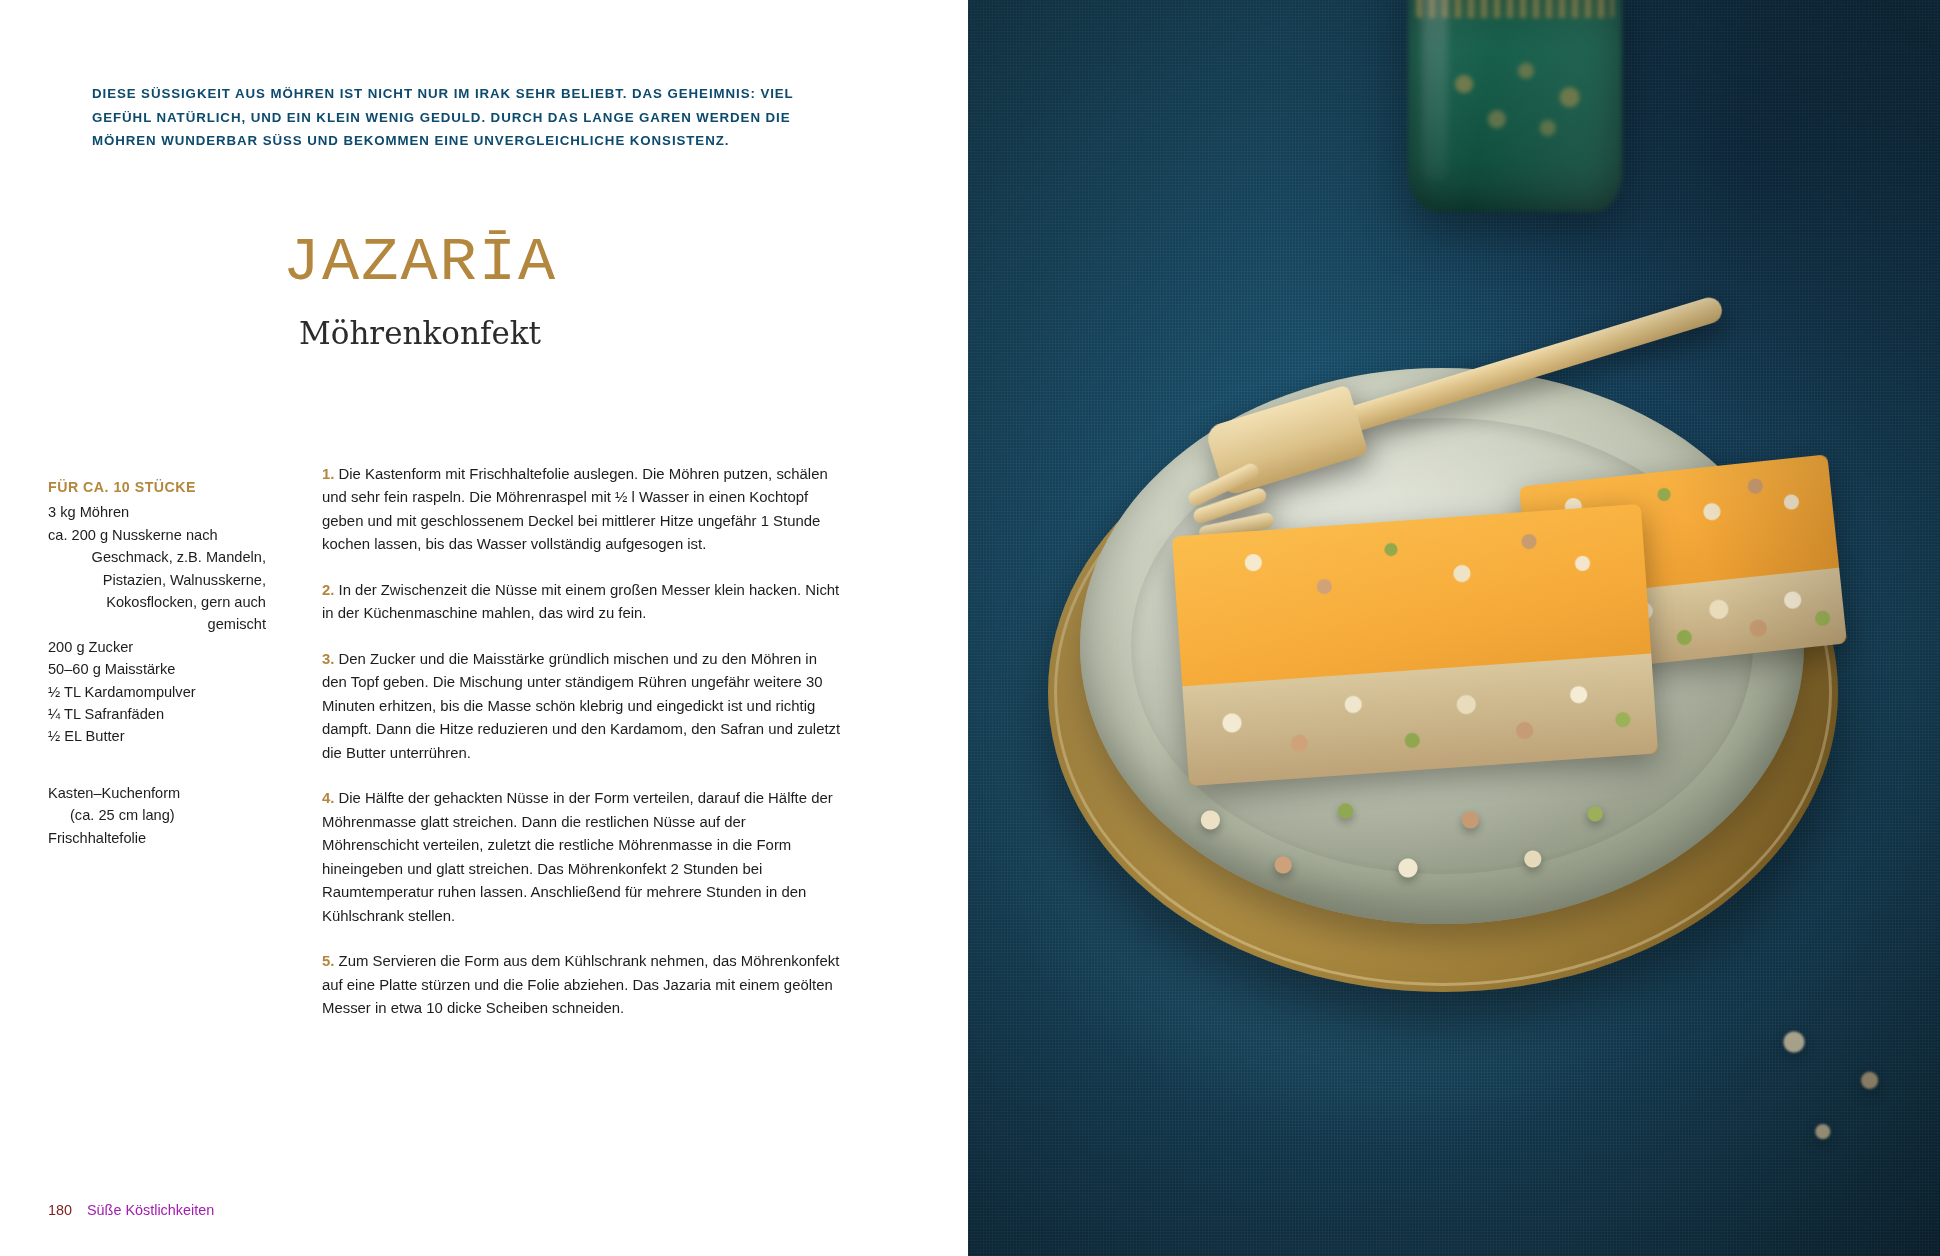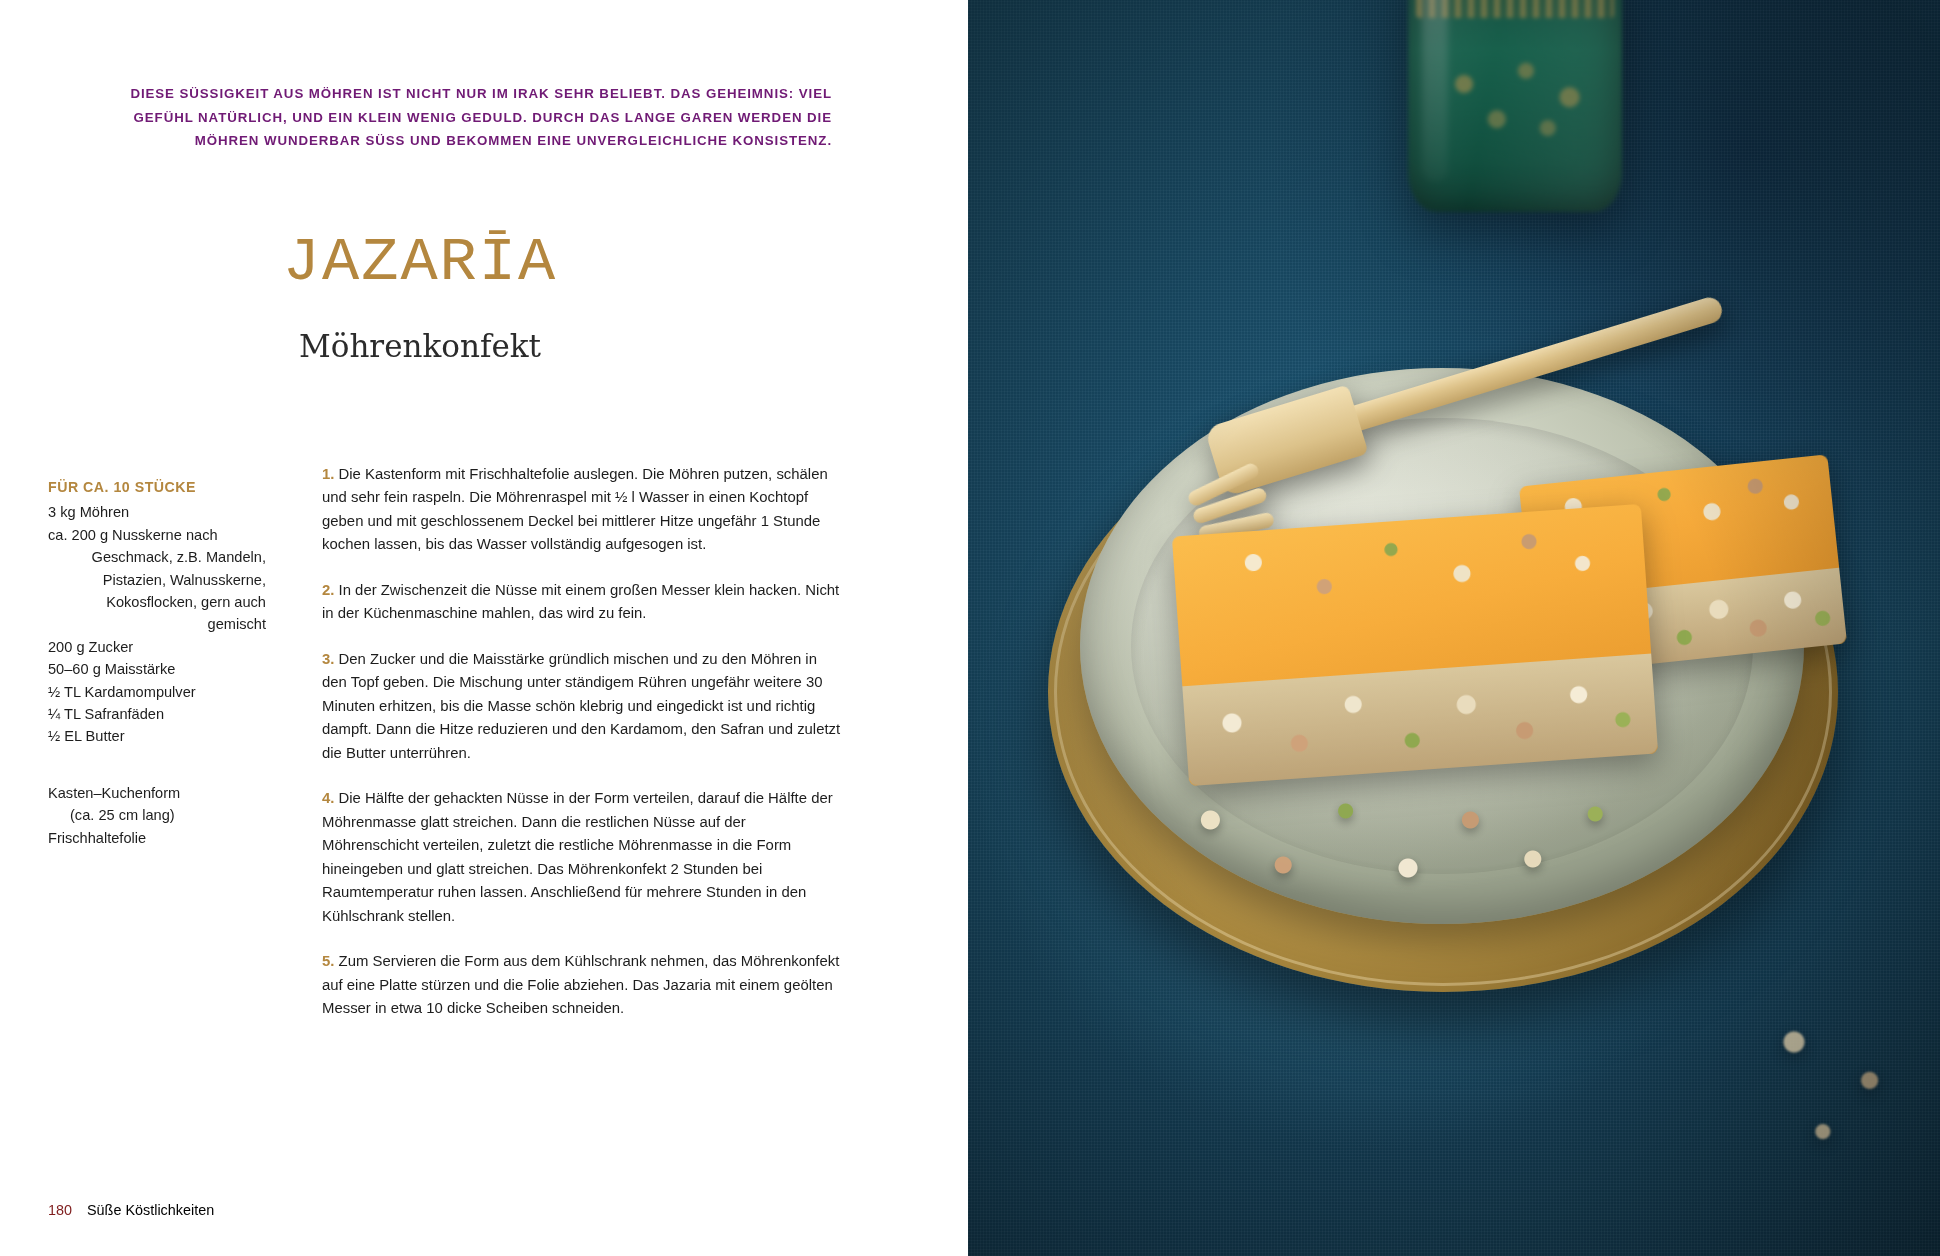--- a/index.html
+++ b/index.html
@@ -24,27 +24,27 @@
     height: 1256px;
     background: #ffffff;
     flex: 0 0 968px;
   }
 
   .intro {
     position: absolute;
     left: 92px;
     top: 82px;
     width: 740px;
-    color: #701a75;
+    color: #0c4a6e;
     font-size: 13.3px;
     font-weight: bold;
     letter-spacing: 0.92px;
     line-height: 23.5px;
     text-transform: uppercase;
-    text-align: right;
+    text-align: left;
   }
 
   .title-block {
     position: absolute;
     left: 0;
     top: 232px;
     width: 840px;
     text-align: center;
   }
   .recipe-title {
@@ -53,21 +53,21 @@
     letter-spacing: 2px;
     color: #b4873f;
     font-weight: normal;
     line-height: 1;
     margin: 0;
   }
   .recipe-subtitle {
     font-family: "DejaVu Serif", serif;
     font-size: 31px;
     color: #2b2b2b;
-    margin: 37px 0 0 0;
+    margin: 24px 0 0 0;
     font-weight: normal;
     line-height: 1;
   }
 
   
   .ingredients {
     position: absolute;
     left: 48px;
     top: 476px;
     width: 218px;
@@ -113,21 +113,21 @@
     position: absolute;
     left: 48px;
     bottom: 38px;
     font-size: 14.4px;
     color: #3a3a3a;
   }
   .footer .pagenum {
     color: #7f1d1d;
     margin-right: 15px;
   }
-  .footer .chapter { color: #000000; }
+  .footer .chapter { color: #a21caf; }
 
   
   .photo-page {
     position: relative;
     width: 972px;
     height: 1256px;
     flex: 0 0 972px;
     overflow: hidden;
     background: #1d4a63;
   }

